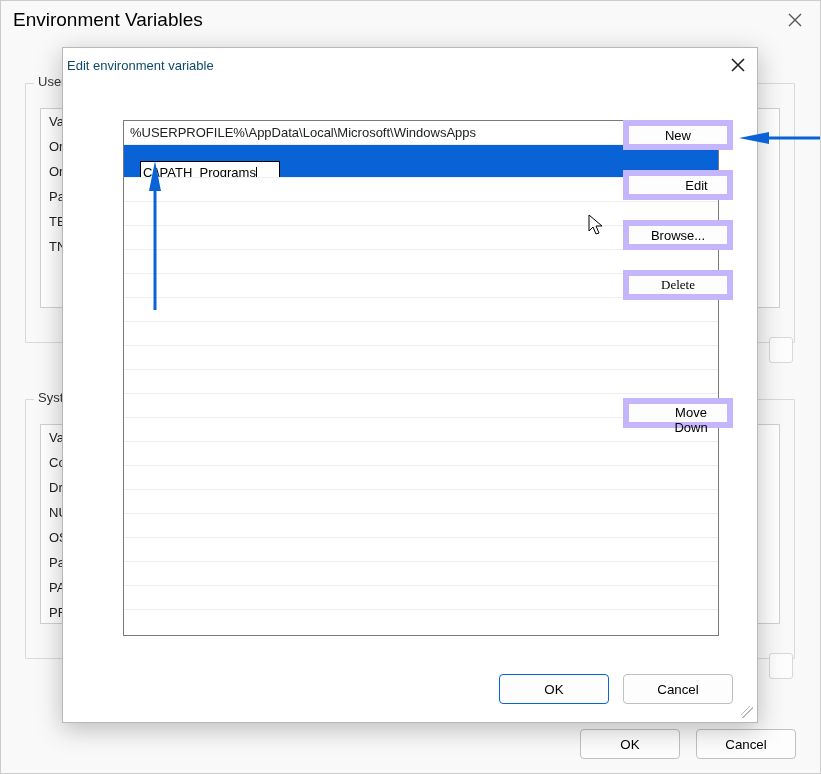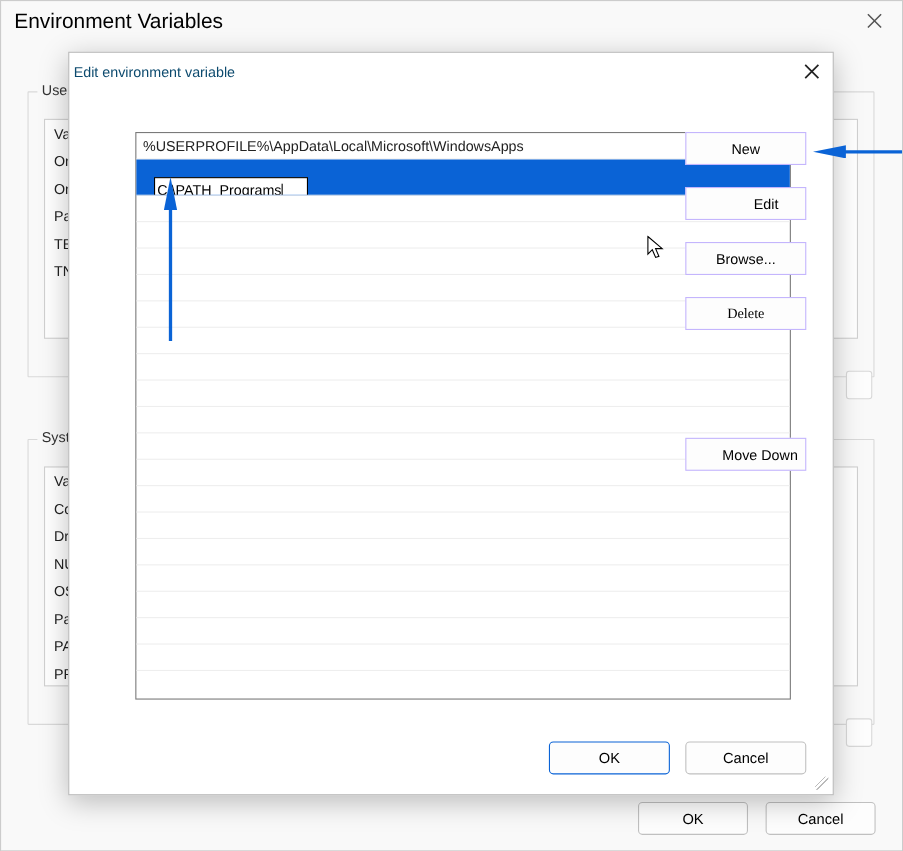--- a/index.html
+++ b/index.html
@@ -29,21 +29,21 @@
   .modal-title { position:absolute; left:4px; top:10px; font-size:13px; color:#0c4a6e; }
   .modal-close { position:absolute; right:12px; top:10px; cursor:pointer; }
 
   .list-panel { position:absolute; left:24px; top:72px; width:596px; height:516px; border:1px solid #7a7a7a; background:#fff;margin-left:36px; }
   .list-row { height:24px; line-height:24px; padding:0 6px; border-bottom:1px solid #eee; white-space:nowrap; overflow:hidden; }
   .list-row.sel { background:#0a63d6; color:#fff; padding:16px; }
   .edit-cell { display:inline-block; height:22px; line-height:22px; border:1px solid #000; background:#fff; color:#000; padding:0 4px 0 2px; min-width:140px; font-family:inherit; font-size:13px; }
   .caret { display:inline-block; width:1px; height:14px; background:#000; vertical-align:middle; margin-left:0; animation:blink 1s steps(1) infinite; }
   @keyframes blink { 50% { opacity:0; } }
 
-  .side-btn { position:absolute; right:24px; width:110px; height:30px; border:1px solid #c4b5fd; background:#fdfdfd; border-radius:0; cursor:pointer; font-size:13px; }
+  .side-btn { position:absolute; right:24px; width:110px; height:30px; border:6px solid #c4b5fd; background:#fdfdfd; border-radius:0; cursor:pointer; font-size:13px; }
   .btn-new    { top:72px; }
   .btn-edit   { top:122px;padding-left:43px; }
   .btn-browse { top:172px;margin-left:38px; }
   .btn-delete { top:222px;font-family:Liberation Serif, serif; }
   .btn-up     { top:300px; }
   .btn-down   { top:350px;padding-left:32px; }
   .btn-etxt   { top:428px; }
 
   .modal-ok { position:absolute; right:148px; bottom:18px; width:110px; height:30px; border:1px solid #0a63d6; background:#fdfdfd; border-radius:4px; cursor:pointer; }
   .modal-cancel { position:absolute; right:24px; bottom:18px; width:110px; height:30px; border:1px solid #c0c0c0; background:#fdfdfd; border-radius:4px; cursor:pointer; }

